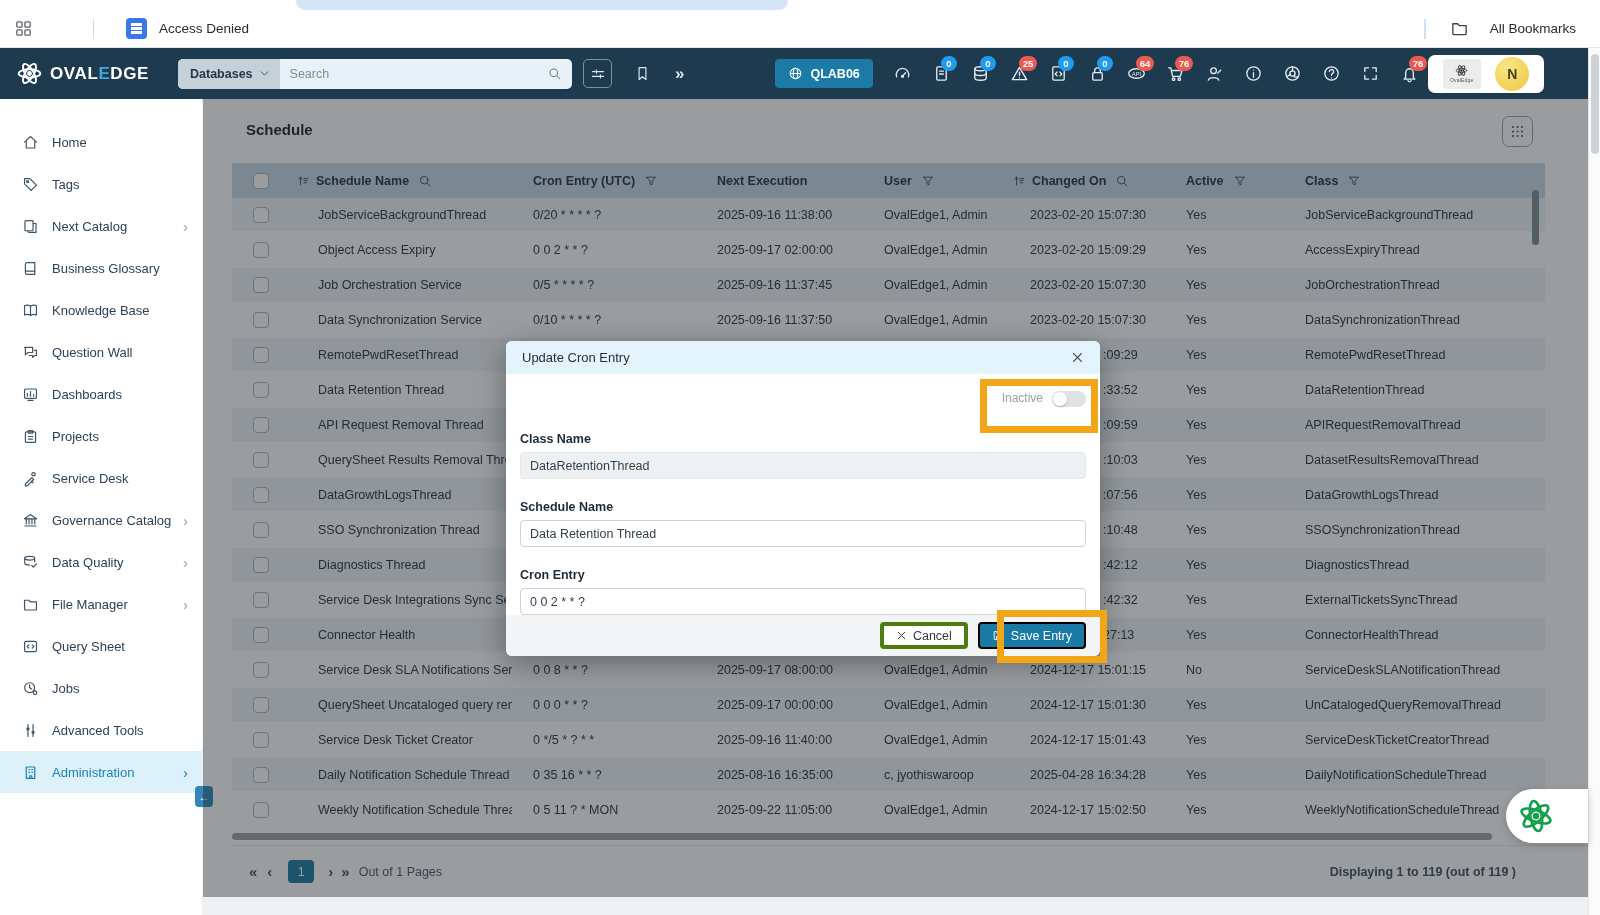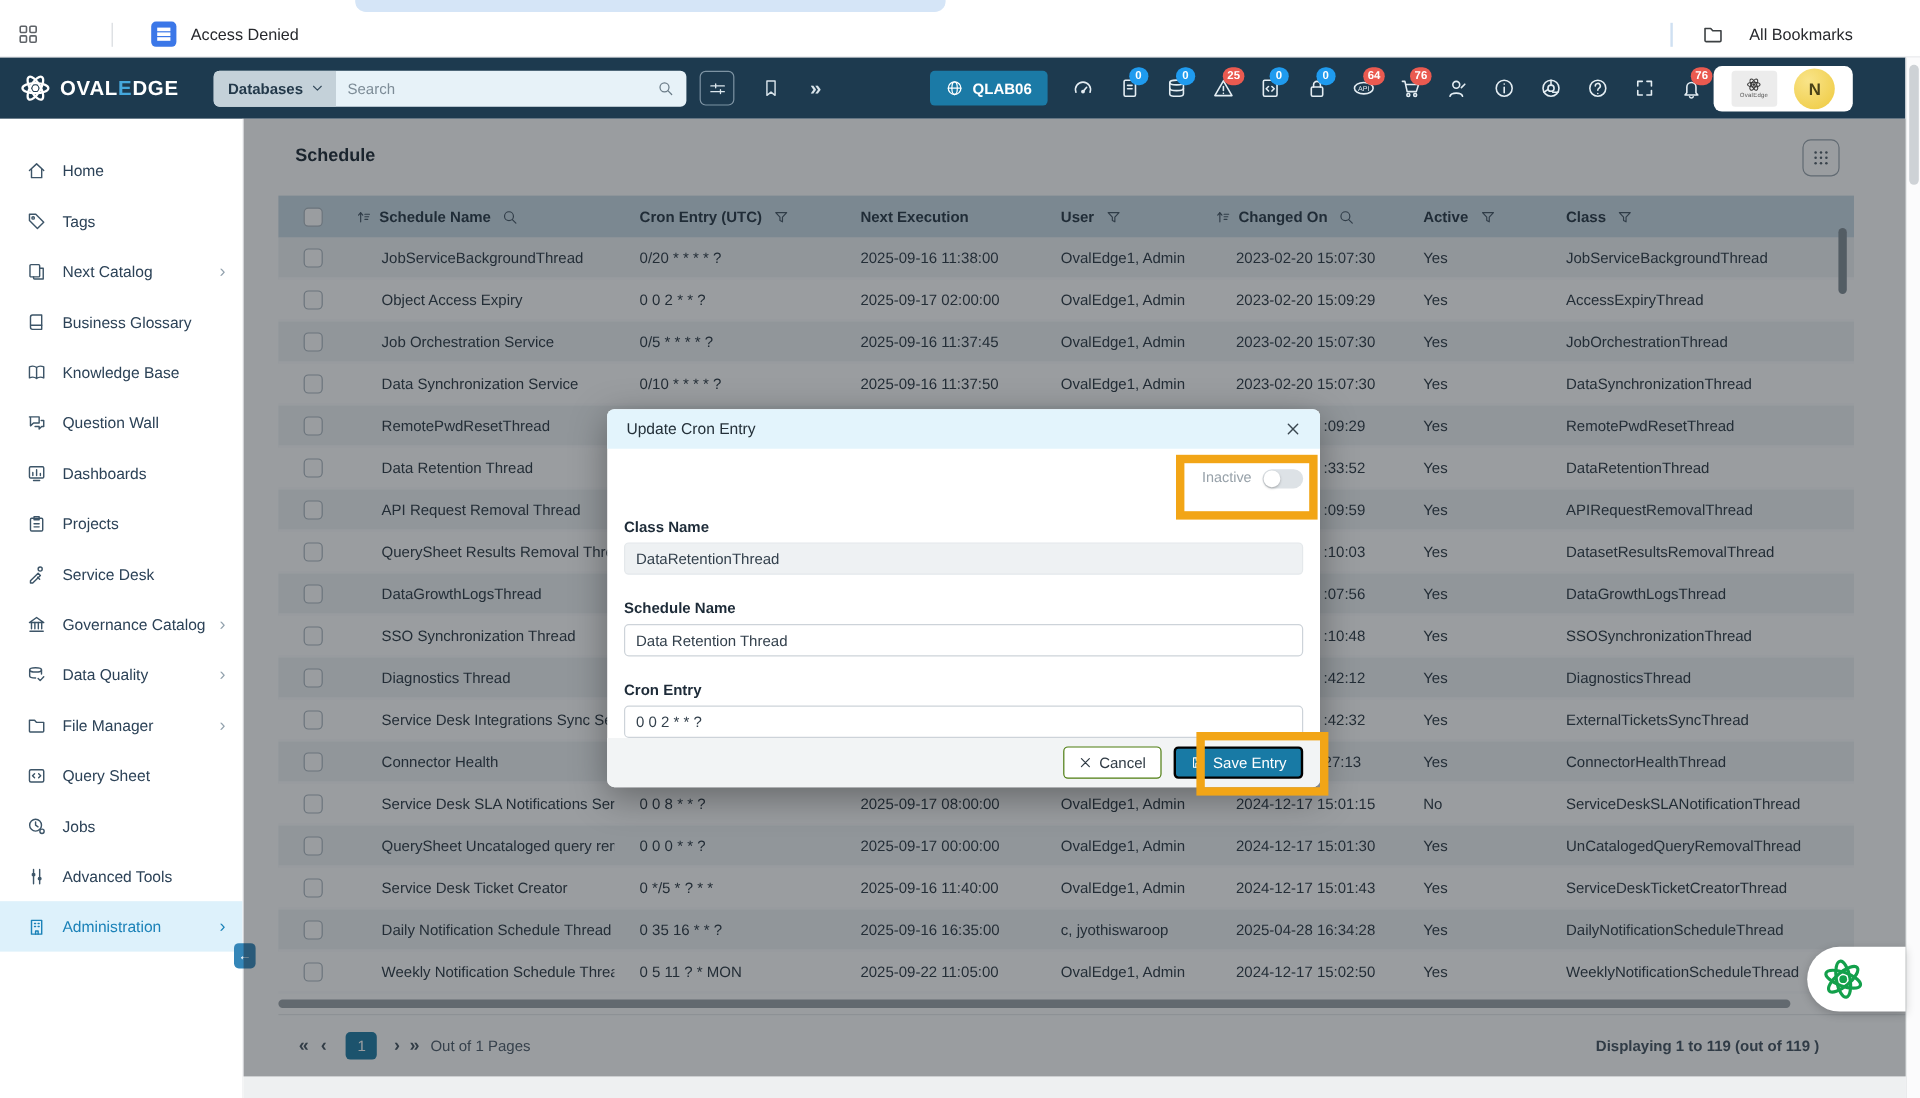--- a/index.html
+++ b/index.html
@@ -7,21 +7,21 @@
   .ic svg,.nav-ic svg{display:block;width:100%;height:100%}
   
   .tabbar{position:absolute;left:0;top:0;width:1600px;height:10px;background:#fff}
   .tabstrip{position:absolute;left:296px;top:0;width:492px;height:10px;background:#d5e5f7;border-radius:0 0 9px 9px}
   .bookmarks{position:absolute;left:0;top:10px;width:1600px;height:38px;background:#fff;border-bottom:1px solid #e3e5e8;display:flex;align-items:center}
   .bm-grid{width:19px;height:19px;margin-left:14px;color:#5f6368}
   .bm-sep{width:1px;height:20px;background:#d6dade;margin:0 0 0 60px}
   .bm-fav{width:21px;height:21px;border-radius:4px;background:#3b77e8;margin-left:32px;position:relative}
   .bm-fav:before{content:"";position:absolute;left:5px;top:5px;width:11px;height:2.5px;background:#fff;box-shadow:0 4px 0 #fff,0 8px 0 #fff}
   .bm-title{font-size:13.5px;color:#27292d;margin-left:12px}
-  .bm-right{margin-left:auto;display:flex;align-items:center;margin-right:56px}
+  .bm-right{margin-left:auto;display:flex;align-items:center;margin-right:24px}
   .bm-sep2{width:2px;height:20px;background:#cfe0f2;margin-right:24px}
   .bm-folder{width:19px;height:19px;color:#3c4043;margin-right:9px}
   
   .navbar{position:absolute;left:0;top:48px;width:1588px;height:51px;background:#1d3a4f;display:flex;align-items:center}
   .brand{display:flex;align-items:center;margin-left:16px;width:146px}
   .brand .atom{width:27px;height:27px;color:#fff;margin-right:7px}
   .brand-txt{font-size:17px;font-weight:700;color:#fff;letter-spacing:.6px}
   .brand-txt .acc{color:#45a8dd}
   .search-group{display:flex;align-items:center;height:30px;border-radius:5px;overflow:hidden;margin-left:16px;width:394px;background:#e7f2f8}
   .scope{height:30px;display:flex;align-items:center;padding:0 9px 0 12px;background:#c4d1d9;color:#23394a;font-size:12.5px;font-weight:600;gap:5px}
@@ -100,21 +100,21 @@
   .m-toggle{position:absolute;top:17px;right:14px;display:flex;align-items:flex-start;gap:9px}
   .m-toggle .lbl{font-size:12px;color:#97a1a9}
   .switch{width:34px;height:16px;background:#dde2e6;border-radius:9px;position:relative}
   .switch:before{content:"";position:absolute;left:1px;top:1px;width:14px;height:14px;border-radius:50%;background:#fff;box-shadow:0 1px 2px rgba(0,0,0,.25)}
   .fields{padding-top:58px}
   .f-label{font-size:12.5px;font-weight:700;color:#1d2b38;margin-bottom:6px}
   .f-input{width:100%;height:27px;border:1px solid #cdd3d9;border-radius:4px;font-size:12.5px;color:#33404c;padding:0 9px;margin-bottom:21px;font-family:"Liberation Sans",sans-serif;outline:none;background:#fff}
   .f-input.dis{background:#eef1f3;border-color:#e4e8eb}
   .m-foot{position:absolute;left:0;bottom:0;width:100%;height:41px;background:#f2f4f5;border-radius:0 0 6px 6px;display:flex;align-items:center;justify-content:flex-end;gap:10px;padding-right:14px}
   .btn{height:27px;border-radius:4px;display:flex;align-items:center;gap:6px;font-size:12.5px;padding:0 12px}
-  .btn-cancel{background:#fff;border:1px solid #4d7c0f;color:#2f3a44}
+  .btn-cancel{background:#fff;border:4px solid #4d7c0f;color:#2f3a44}
   .btn-cancel .ic{width:11px;height:11px}
   .btn-save{background:#187aa5;color:#fff;border:2px solid #000000}
   .btn-save .ic{width:13px;height:13px}
   .hl-frame{position:absolute;border:7px solid #f2a516;z-index:70}
   .hl-toggle{left:980px;top:379px;width:118px;height:54px}
   .hl-save{left:997px;top:610px;width:110px;height:53px}
   
   .ext-badge{position:absolute;left:1506px;top:789px;width:82px;height:54px;background:#fff;border-radius:27px 0 0 27px;z-index:70;display:flex;align-items:center;box-shadow:0 2px 8px rgba(0,0,0,.2)}
   .ext-badge .ic{width:38px;height:38px;color:#13a04b;margin-left:11px}
   .bscroll{position:absolute;left:1588px;top:48px;width:12px;height:867px;background:#fbfbfc;border-left:1px solid #e4e6e8}
@@ -754,21 +754,21 @@
           <div class="cell c5">2024-12-17 15:01:43</div>
           <div class="cell c6">Yes</div>
           <div class="cell c7">ServiceDeskTicketCreatorThread</div>
         </div>
         <div class="trow">
           <div class="cell c0">
             <span class="cb"></span>
           </div>
           <div class="cell c1">Daily Notification Schedule Thread</div>
           <div class="cell c2">0 35 16 * * ?</div>
-          <div class="cell c3">2025-09-16 16:35:00</div>
+          <div class="cell c3">2025-08-16 16:35:00</div>
           <div class="cell c4">c, jyothiswaroop</div>
           <div class="cell c5">2025-04-28 16:34:28</div>
           <div class="cell c6">Yes</div>
           <div class="cell c7">DailyNotificationScheduleThread</div>
         </div>
         <div class="trow">
           <div class="cell c0">
             <span class="cb"></span>
           </div>
           <div class="cell c1">Weekly Notification Schedule Thread</div>

